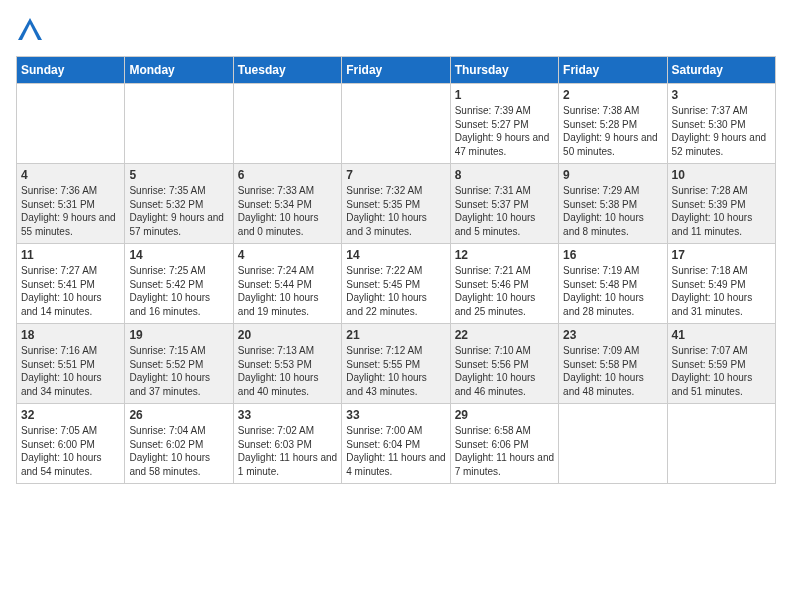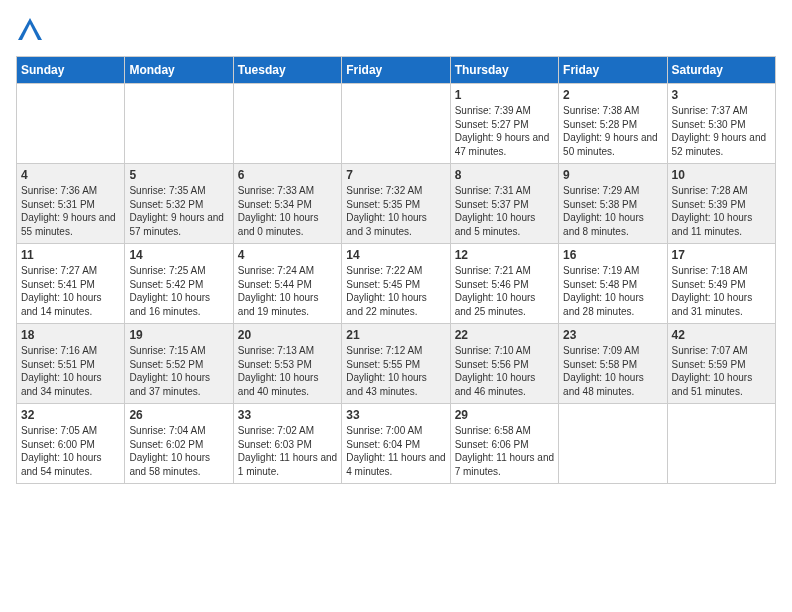--- a/index.html
+++ b/index.html
@@ -219,21 +219,21 @@
         </td>
         <td>
           <span class="day-num">22</span>
           <div class="day-info">Sunrise: 7:10 AM<br>Sunset: 5:56 PM<br>Daylight: 10 hours and 46 minutes.</div>
         </td>
         <td>
           <span class="day-num">23</span>
           <div class="day-info">Sunrise: 7:09 AM<br>Sunset: 5:58 PM<br>Daylight: 10 hours and 48 minutes.</div>
         </td>
         <td>
-          <span class="day-num">42</span>
+          <span class="day-num">41</span>
           <div class="day-info">Sunrise: 7:07 AM<br>Sunset: 5:59 PM<br>Daylight: 10 hours and 51 minutes.</div>
         </td>
       </tr>
       <tr class="row-white">
         <td>
           <span class="day-num">32</span>
           <div class="day-info">Sunrise: 7:05 AM<br>Sunset: 6:00 PM<br>Daylight: 10 hours and 54 minutes.</div>
         </td>
         <td>
           <span class="day-num">26</span>

